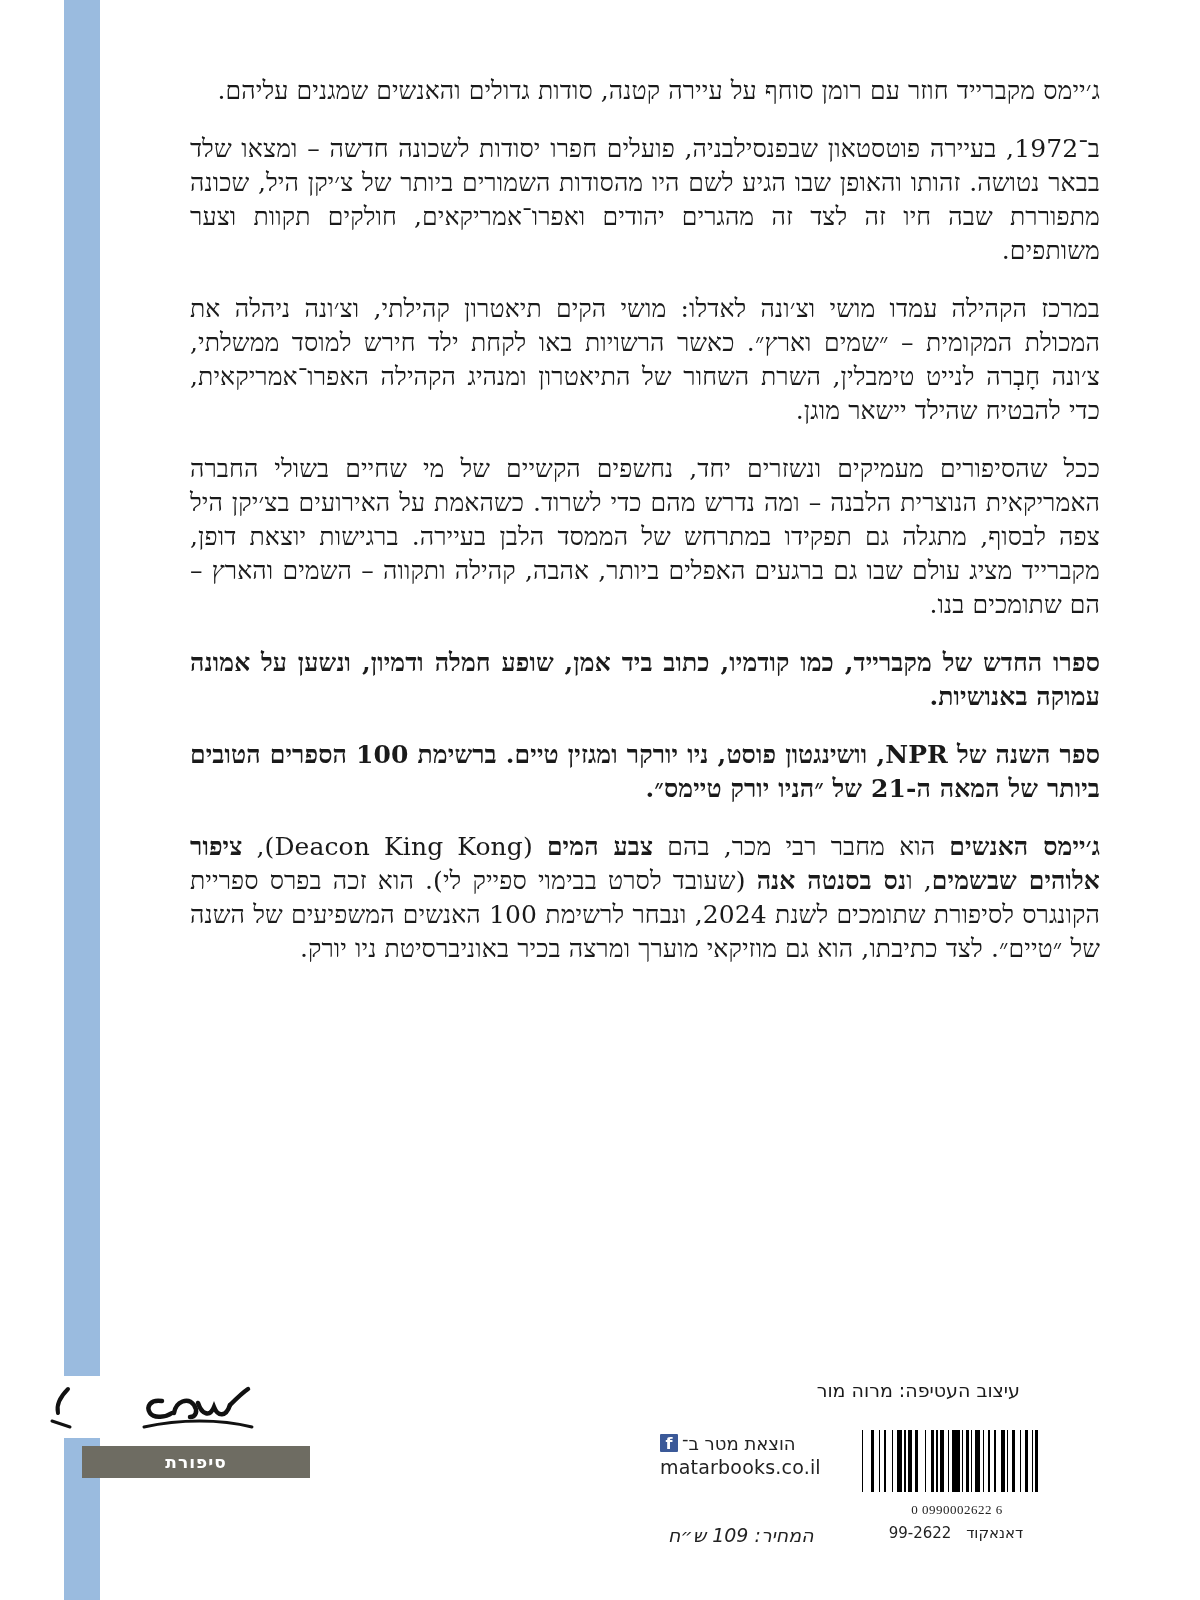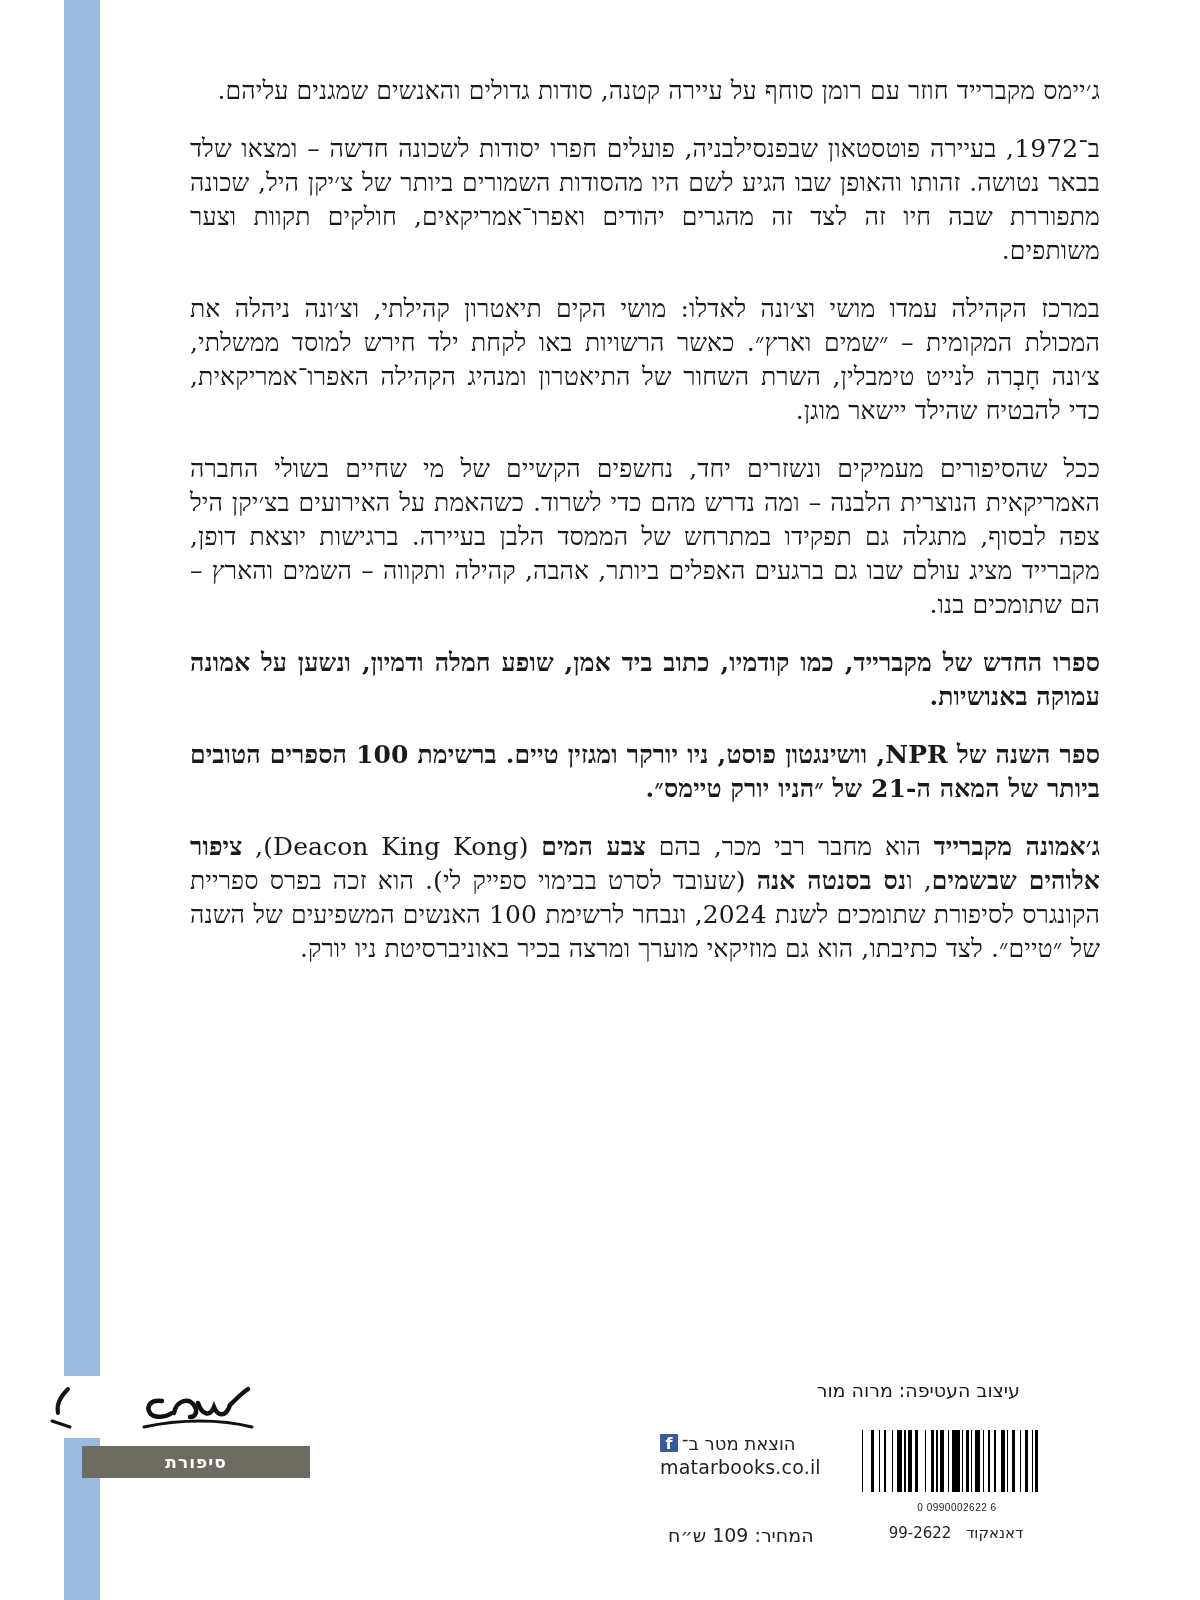--- a/index.html
+++ b/index.html
@@ -62,33 +62,33 @@
       display: inline-block; width: 18px; height: 18px; background: #3b5998;
       color: #fff; font-weight: bold; font-size: 16px; line-height: 20px;
       text-align: center; border-radius: 1px; font-family: "DejaVu Sans", sans-serif;
     }
     .publisher .url {
       direction: ltr; text-align: left; font-size: 19px; letter-spacing: 0.2px;
     }
     .price {
       position: absolute; left: 668px; top: 1524px;
       font-family: "DejaVu Sans", "Liberation Sans", sans-serif;
-      font-size: 19px; direction: rtl; color: #222;
+      font-size: 19px; direction: rtl; color: #222; font-style: italic;
     }
     .barcode {
       position: absolute; left: 862px; top: 1430px; width: 176px; height: 62px;
       display: flex; align-items: stretch; justify-content: flex-start; gap: 0;
     }
     .barcode span { display: block; background: #000; height: 100%; }
     .barcode i { display: block; height: 100%; }
     .barcode-digits {
       position: absolute; left: 882px; top: 1502px; width: 150px;
       direction: ltr; text-align: center;
-      font-family: Liberation Sans, sans-serif;
-      font-size: 10px; color: #222; letter-spacing: 0.5px;
+      font-family: Liberation Serif, serif;
+      font-size: 13px; color: #222; letter-spacing: 0.5px;
     }
     .danacode {
       position: absolute; left: 876px; top: 1524px; width: 160px;
       direction: rtl; text-align: center;
       font-family: "DejaVu Sans", "Liberation Sans", sans-serif;
       font-size: 15px; color: #222;
     }
     .danacode .num { direction: ltr; unicode-bidi: embed; margin-right: 10px; }
   </style>
 </head>
@@ -98,21 +98,21 @@
 <div class="blue-strip-gap"></div>
 
 <div class="body-text">
   <p class="para">ג׳יימס מקברייד חוזר עם רומן סוחף על עיירה קטנה, סודות גדולים והאנשים שמגנים עליהם.</p>
   <p class="para">ב־1972, בעיירה פוטסטאון שבפנסילבניה, פועלים חפרו יסודות לשכונה חדשה – ומצאו שלד בבאר נטושה. זהותו והאופן שבו הגיע לשם היו מהסודות השמורים ביותר של צ׳יקן היל, שכונה מתפוררת שבה חיו זה לצד זה מהגרים יהודים ואפרו־אמריקאים, חולקים תקוות וצער משותפים.</p>
   <p class="para">במרכז הקהילה עמדו מושי וצ׳ונה לאדלו: מושי הקים תיאטרון קהילתי, וצ׳ונה ניהלה את המכולת המקומית – ״שמים וארץ״. כאשר הרשויות באו לקחת ילד חירש למוסד ממשלתי, צ׳ונה חָבְרה לנייט טימבלין, השרת השחור של התיאטרון ומנהיג הקהילה האפרו־אמריקאית, כדי להבטיח שהילד יישאר מוגן.</p>
   <p class="para">ככל שהסיפורים מעמיקים ונשזרים יחד, נחשפים הקשיים של מי שחיים בשולי החברה האמריקאית הנוצרית הלבנה – ומה נדרש מהם כדי לשרוד. כשהאמת על האירועים בצ׳יקן היל צפה לבסוף, מתגלה גם תפקידו במתרחש של הממסד הלבן בעיירה. ברגישות יוצאת דופן, מקברייד מציג עולם שבו גם ברגעים האפלים ביותר, אהבה, קהילה ותקווה – השמים והארץ – הם שתומכים בנו.</p>
   <p class="para bold">ספרו החדש של מקברייד, כמו קודמיו, כתוב ביד אמן, שופע חמלה ודמיון, ונשען על אמונה עמוקה באנושיות.</p>
   <p class="para bold">ספר השנה של NPR, וושינגטון פוסט, ניו יורקר ומגזין טיים. ברשימת 100 הספרים הטובים ביותר של המאה ה-21 של ״הניו יורק טיימס״.</p>
   <p class="para">
-    <b>ג׳אמונה מקברייד</b><span> הוא מחבר רבי מכר, בהם </span><b>צבע המים</b><span> (Deacon King Kong), </span><b>ציפור אלוהים שבשמים</b><span>, ו</span><b>נס בסנטה אנה</b><span> (שעובד לסרט בבימוי ספייק לי). הוא זכה בפרס ספריית הקונגרס לסיפורת שתומכים לשנת 2024, ונבחר לרשימת 100 האנשים המשפיעים של השנה של ״טיים״. לצד כתיבתו, הוא גם מוזיקאי מוערך ומרצה בכיר באוניברסיטת ניו יורק.</span>
+    <b>ג׳יימס האנשים</b><span> הוא מחבר רבי מכר, בהם </span><b>צבע המים</b><span> (Deacon King Kong), </span><b>ציפור אלוהים שבשמים</b><span>, ו</span><b>נס בסנטה אנה</b><span> (שעובד לסרט בבימוי ספייק לי). הוא זכה בפרס ספריית הקונגרס לסיפורת שתומכים לשנת 2024, ונבחר לרשימת 100 האנשים המשפיעים של השנה של ״טיים״. לצד כתיבתו, הוא גם מוזיקאי מוערך ומרצה בכיר באוניברסיטת ניו יורק.</span>
   </p>
 </div>
 
 <svg class="logo-partial" viewBox="0 0 22 46">
   <path d="M18 4 C 10 12, 6 20, 8 28" stroke="#111" stroke-width="4" fill="none" stroke-linecap="round"></path>
   <path d="M2 36 C 8 38, 14 40, 20 42" stroke="#111" stroke-width="3" fill="none" stroke-linecap="round"></path>
 </svg>
 
 <svg class="logo" viewBox="0 0 118 52">
   <path d="M22 18 C 10 16, 6 24, 10 30 C 14 36, 26 34, 32 30" stroke="#111" stroke-width="4.5" fill="none" stroke-linecap="round"></path>

